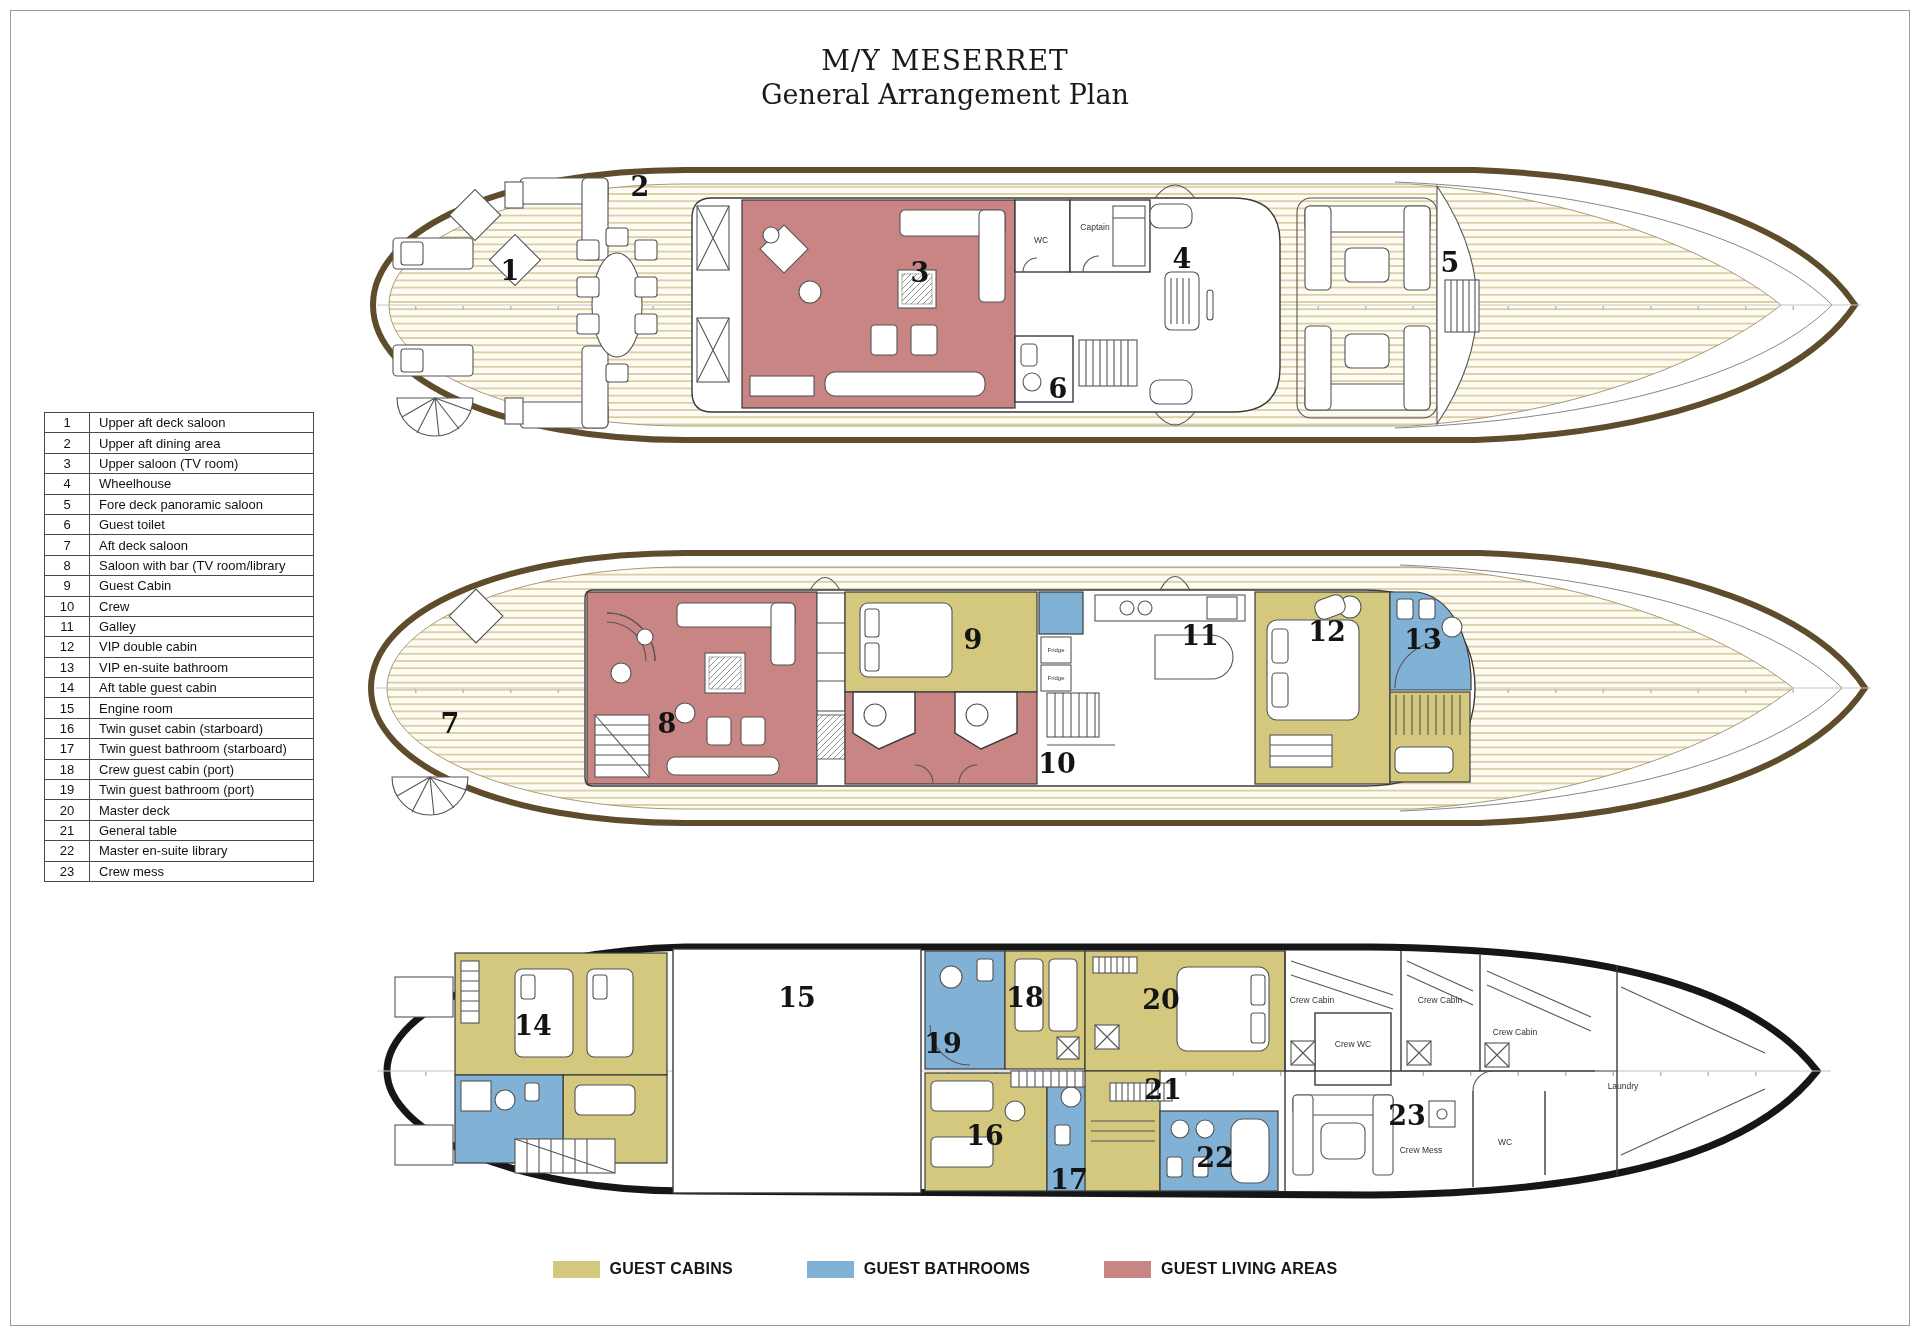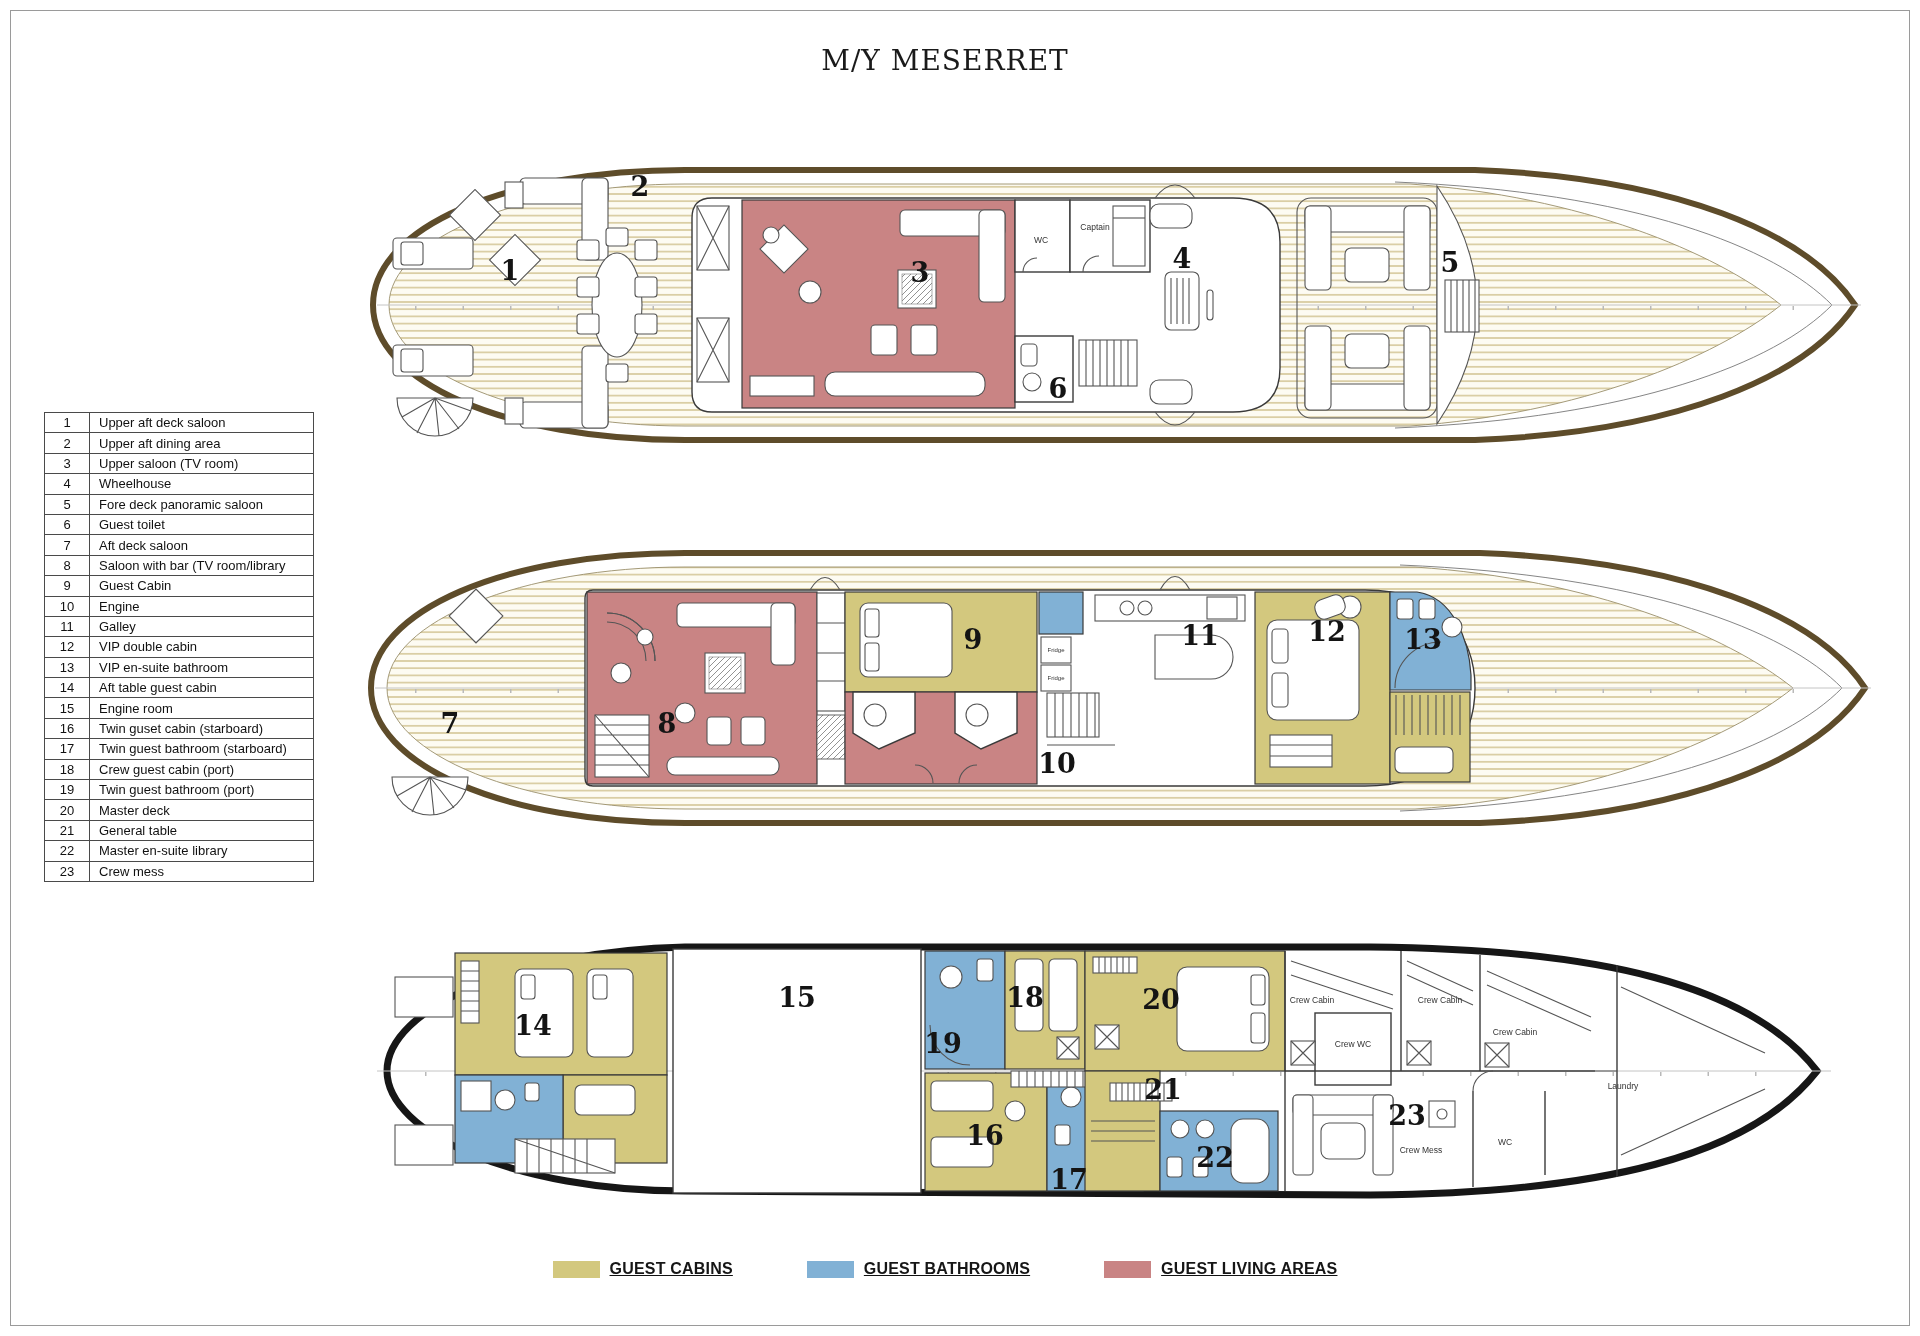--- a/index.html
+++ b/index.html
@@ -6,21 +6,21 @@
   body{width:1920px;height:1336px;position:relative;font-family:"Liberation Sans",sans-serif;color:#111;overflow:hidden;}
   .page-border{position:absolute;left:10px;top:10px;right:10px;bottom:10px;border:1px solid #9a9a9a;}
   .title-wrap{position:absolute;left:0;top:44px;width:1890px;text-align:center;}
   .title-l1{font-family:"DejaVu Serif","Liberation Serif",serif;font-size:28px;letter-spacing:1px;line-height:34px;color:#1a1a1a;}
   .title-l2{font-family:"DejaVu Serif","Liberation Serif",serif;font-size:27px;line-height:33px;color:#1a1a1a;}
   table.legend{position:absolute;left:44px;top:412px;width:270px;border-collapse:collapse;table-layout:fixed;}
   table.legend td{border:1px solid #4a4a4a;font-size:13px;height:19.4px;padding:0;line-height:1;color:#111;}
   table.legend td.n{width:44px;text-align:center;}
   table.legend td.l{padding-left:9px;margin-top:24px;}
   .deck-svg{position:absolute;}
-  .clegend{position:absolute;left:0;top:1260px;width:1890px;display:flex;justify-content:center;align-items:center;gap:74px;text-decoration:underline;}
+  .clegend{position:absolute;left:0;top:1260px;width:1890px;display:flex;justify-content:center;align-items:center;gap:74px;}
   .clegend .item{display:flex;align-items:center;gap:10px;}
   .clegend .sw{width:47px;height:17px;display:inline-block;background:#ccc;}
   .clegend .lb{font-size:16px;font-weight:bold;letter-spacing:0.2px;color:#161616;}
   
   .wall{fill:#fff;stroke:#3a3a3a;stroke-width:1.4;}
   .walln{fill:none;stroke:#3a3a3a;stroke-width:1.4;}
   .furn{fill:#fff;stroke:#555;stroke-width:1.1;}
   .furnl{fill:none;stroke:#555;stroke-width:1.1;}
   .thin{fill:none;stroke:#777;stroke-width:0.9;}
   text.num{font:bold 27px "DejaVu Serif",serif;fill:#141414;text-anchor:middle;}
@@ -40,20 +40,21 @@
     </pattern>
     <pattern id="hatch" width="6" height="6" patternUnits="userSpaceOnUse">
       <rect width="6" height="6" fill="#fff"></rect>
       <path d="M0,6 L6,0" stroke="#777" stroke-width="0.8"></path>
     </pattern>
   </defs>
 </svg>
 
 <div class="title-wrap">
   <div class="title-l1">M/Y MESERRET</div>
+  <div class="title-l2">General Arrangement Plan</div>
 </div>
 
 <table class="legend">
   <tbody>
   <tr>
         <td class="n">1</td>
         <td class="l">Upper aft deck saloon</td>
       </tr>
   <tr>
         <td class="n">2</td>
@@ -82,21 +83,21 @@
   <tr>
         <td class="n">8</td>
         <td class="l">Saloon with bar (TV room/library</td>
       </tr>
   <tr>
         <td class="n">9</td>
         <td class="l">Guest Cabin</td>
       </tr>
   <tr>
         <td class="n">10</td>
-        <td class="l">Engine</td>
+        <td class="l">Crew</td>
       </tr>
   <tr>
         <td class="n">11</td>
         <td class="l">Galley</td>
       </tr>
   <tr>
         <td class="n">12</td>
         <td class="l">VIP double cabin</td>
       </tr>
   <tr>

